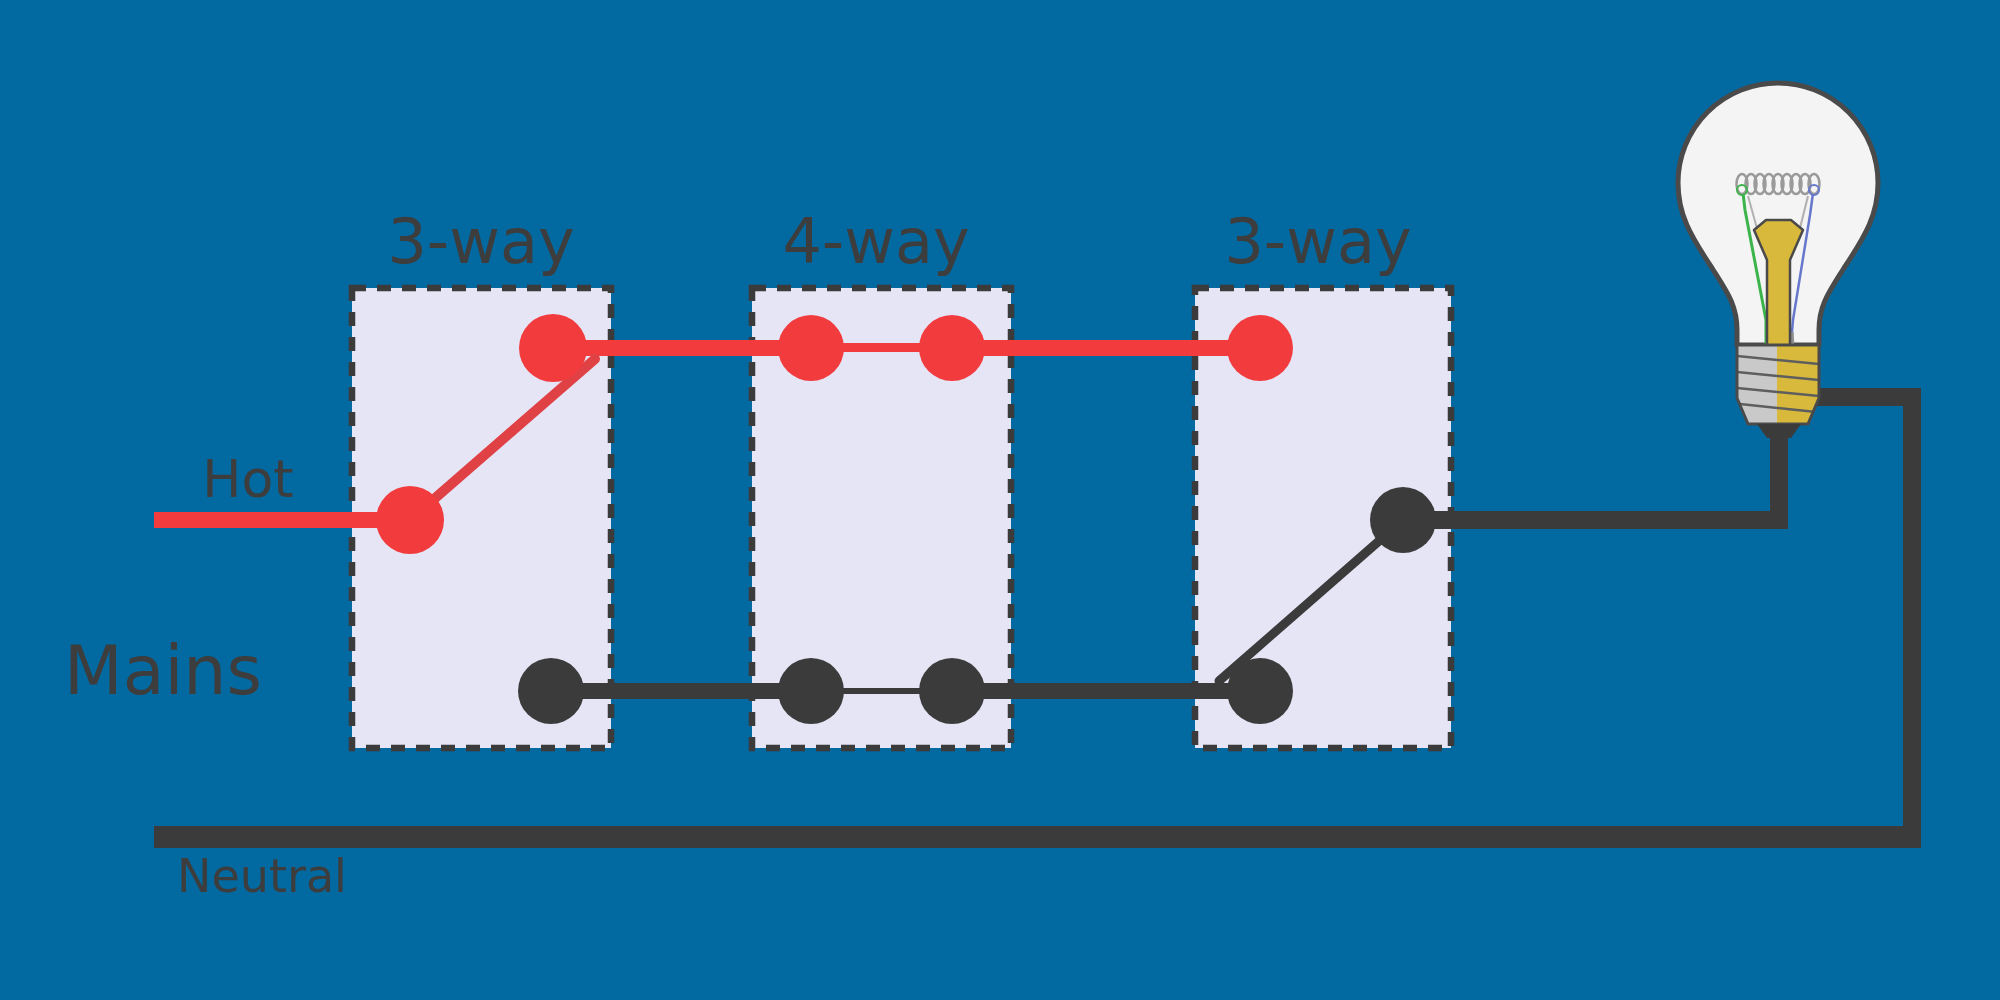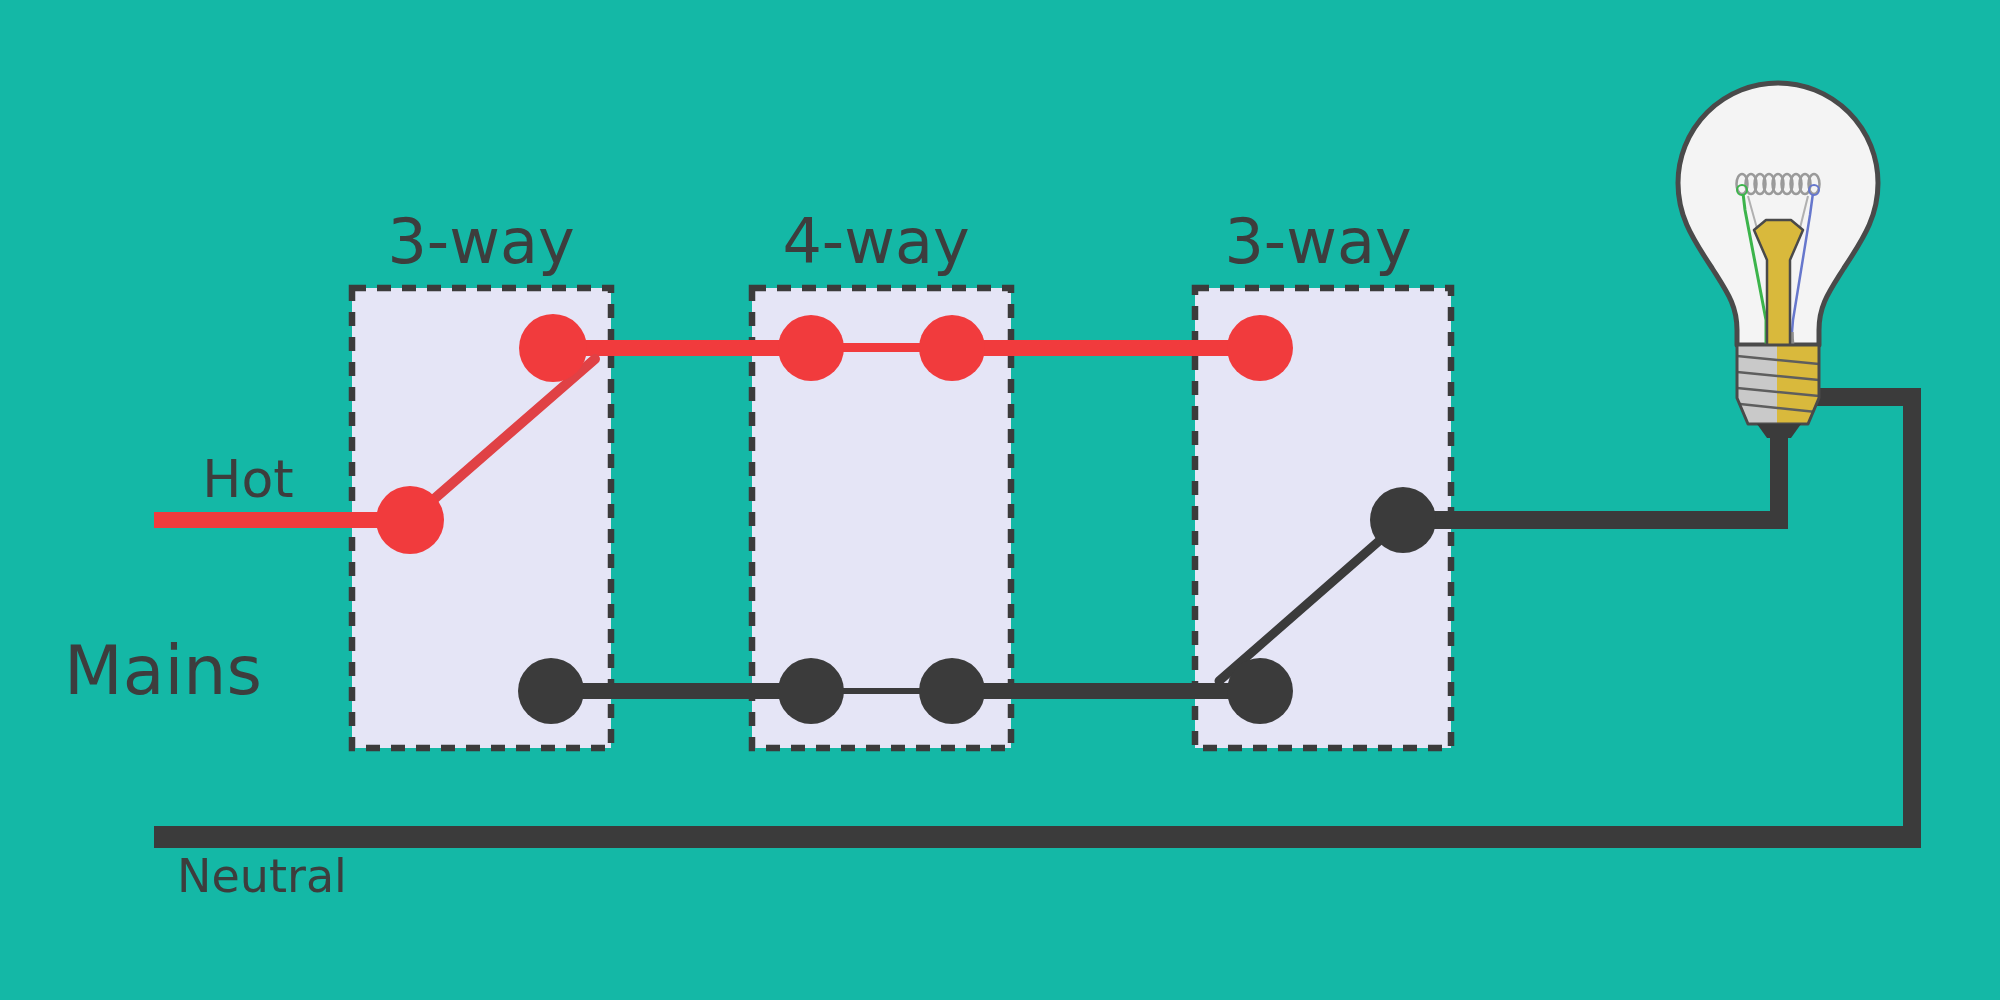--- a/index.html
+++ b/index.html
@@ -1,16 +1,16 @@
 <!DOCTYPE html>
 <html><head>
 <meta charset="utf-8">
 <style>
   html,body{margin:0;padding:0;background:#ffffff;}
-  .stage{width:2000px;height:1000px;position:relative;background:#14b8a6;overflow:hidden;}
+  .stage{width:2000px;height:1000px;position:relative;background:#0369a1;overflow:hidden;}
   svg{display:block;}
   text{font-family:"DejaVu Sans","Liberation Sans",sans-serif;}
   .switch-label{font-size:62px;}
   .hot-label{font-size:52px;}
   .mains-label{font-size:68px;}
   .neutral-label{font-size:46px;}
 </style>
 </head>
 <body>
 

